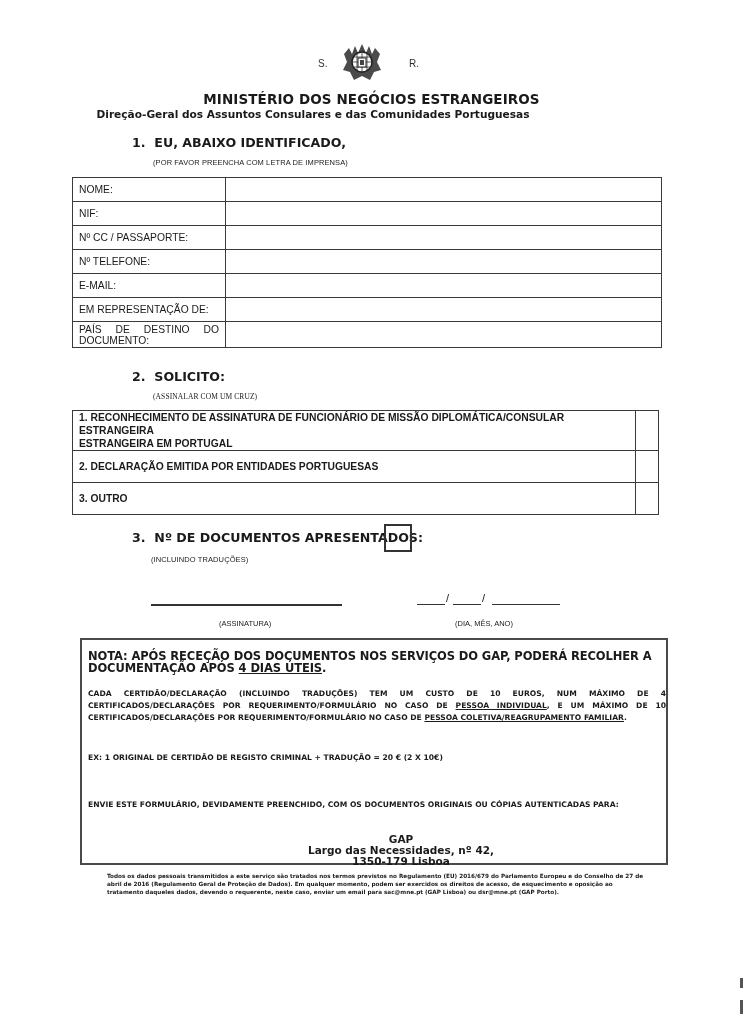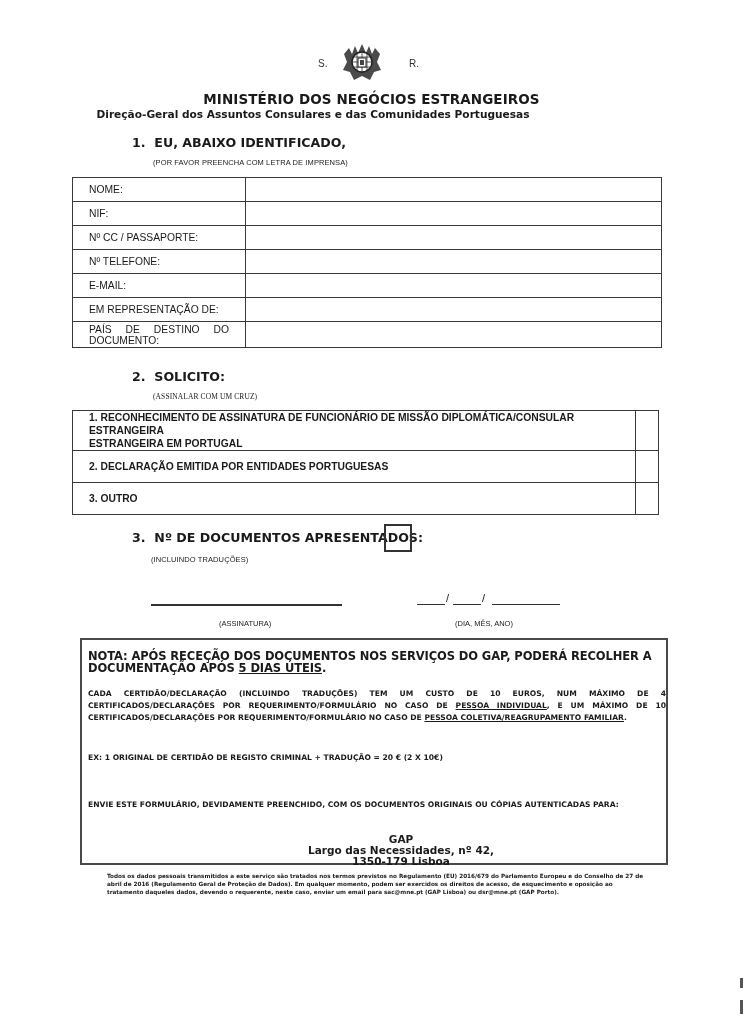--- a/index.html
+++ b/index.html
@@ -5,21 +5,21 @@
   html, body { margin: 0; padding: 0; background: #ffffff; }
   body { width: 743px; height: 1024px; position: relative; overflow: hidden; color: #1a1a1a; font-family: "DejaVu Sans", sans-serif; }
   .abs { position: absolute; }
   .hdr-sr { font-family: "Liberation Sans", sans-serif; font-size: 10px; color: #333; }
   .emblem { left: 340px; top: 40px; width: 44px; height: 44px; }
   .ministry { left: 0; width: 743px; top: 91px; text-align: center; font-family: "DejaVu Sans", sans-serif; font-weight: bold; font-size: 13.5px; letter-spacing: 0.1px; }
   .direcao { left: 0; width: 626px; top: 108px; text-align: center; font-family: "DejaVu Sans", sans-serif; font-weight: bold; font-size: 10.6px; }
   .sec-title { font-family: "DejaVu Sans", sans-serif; font-weight: bold; font-size: 12.6px; }
   .sec-note { font-family: "Liberation Sans", sans-serif; font-size: 7.5px; letter-spacing: 0.1px; }
   table.form { position: absolute; border-collapse: collapse; font-family: "Liberation Sans", sans-serif; font-size: 10.3px; }
-  table.form td { border: 1px solid #3a3a3a; padding: 0 16px; vertical-align: middle; }
+  table.form td { border: 1px solid #3a3a3a; padding: 0 6px; vertical-align: middle; }
   .id-table { left: 72px; top: 177px; width: 590px; }
   .id-table td.lbl { width: 140px; height: 23px; }
   .id-table td.lbl.two { height: 25px; line-height: 11px; text-align: justify; text-align-last: justify; }
   .id-table td.lbl.two span.l2 { text-align-last: left; display: block; }
   .req-table { left: 72px; top: 410px; width: 587px; }
   .req-table td.opt { height: 31px; line-height: 13px; font-weight: bold; }
   .req-table td.chk { width: 22px; padding: 0; }
   .numbox { left: 384px; top: 524px; width: 24px; height: 24px; border: 2px solid #333; }
   .sigline { left: 151px; top: 604px; width: 191px; border-top: 2px solid #333; }
   .sig-lbl { font-family: "Liberation Sans", sans-serif; font-size: 7.5px; }
@@ -142,21 +142,21 @@
   <span class="abs date-part" style="left:29px; top:0;">/</span>
   <div class="abs" style="left:36px; top:12px; width:28px; border-top:1px solid #333;"></div>
   <span class="abs date-part" style="left:65px; top:0;">/</span>
   <div class="abs" style="left:75px; top:12px; width:68px; border-top:1px solid #333;"></div>
 </div>
 <div class="abs sig-lbl" style="left:455px; top:619px;">(DIA, MÊS, ANO)</div>
 
 <div class="abs nota-box">
   <div class="abs nota-title" style="left:6px; top:10px; width:572px;">
     <span>NOTA: APÓS RECEÇÃO DOS DOCUMENTOS NOS SERVIÇOS DO GAP, PODERÁ RECOLHER A</span><br>
-    <span>DOCUMENTAÇÃO APÓS </span><span class="u">5 DIAS ÚTEIS</span><span>.</span>
+    <span>DOCUMENTAÇÃO APÓS </span><span class="u">4 DIAS ÚTEIS</span><span>.</span>
   </div>
   <div class="abs nota-body" style="left:6px; top:48px; width:578px;">
     <span>CADA CERTIDÃO/DECLARAÇÃO (INCLUINDO TRADUÇÕES) TEM UM CUSTO DE 10 EUROS, NUM MÁXIMO DE 4 CERTIFICADOS/DECLARAÇÕES POR REQUERIMENTO/FORMULÁRIO NO CASO DE </span><span class="u">PESSOA INDIVIDUAL</span><span>, E UM MÁXIMO DE 10 CERTIFICADOS/DECLARAÇÕES POR REQUERIMENTO/FORMULÁRIO NO CASO DE </span><span class="u">PESSOA COLETIVA/REAGRUPAMENTO FAMILIAR</span><span>.</span>
   </div>
   <div class="abs nota-body" style="left:6px; top:112px;">EX: 1 ORIGINAL DE CERTIDÃO DE REGISTO CRIMINAL + TRADUÇÃO = 20 € (2 X 10€)</div>
   <div class="abs nota-body" style="left:6px; top:159px; white-space:nowrap;">ENVIE ESTE FORMULÁRIO, DEVIDAMENTE PREENCHIDO, COM OS DOCUMENTOS ORIGINAIS OU CÓPIAS AUTENTICADAS PARA:</div>
   <div class="abs addr" style="left:226px; top:194px;text-align:center;">
     <div>GAP</div>
     <div>Largo das Necessidades, nº 42,</div>
     <div>1350-179 Lisboa</div>

